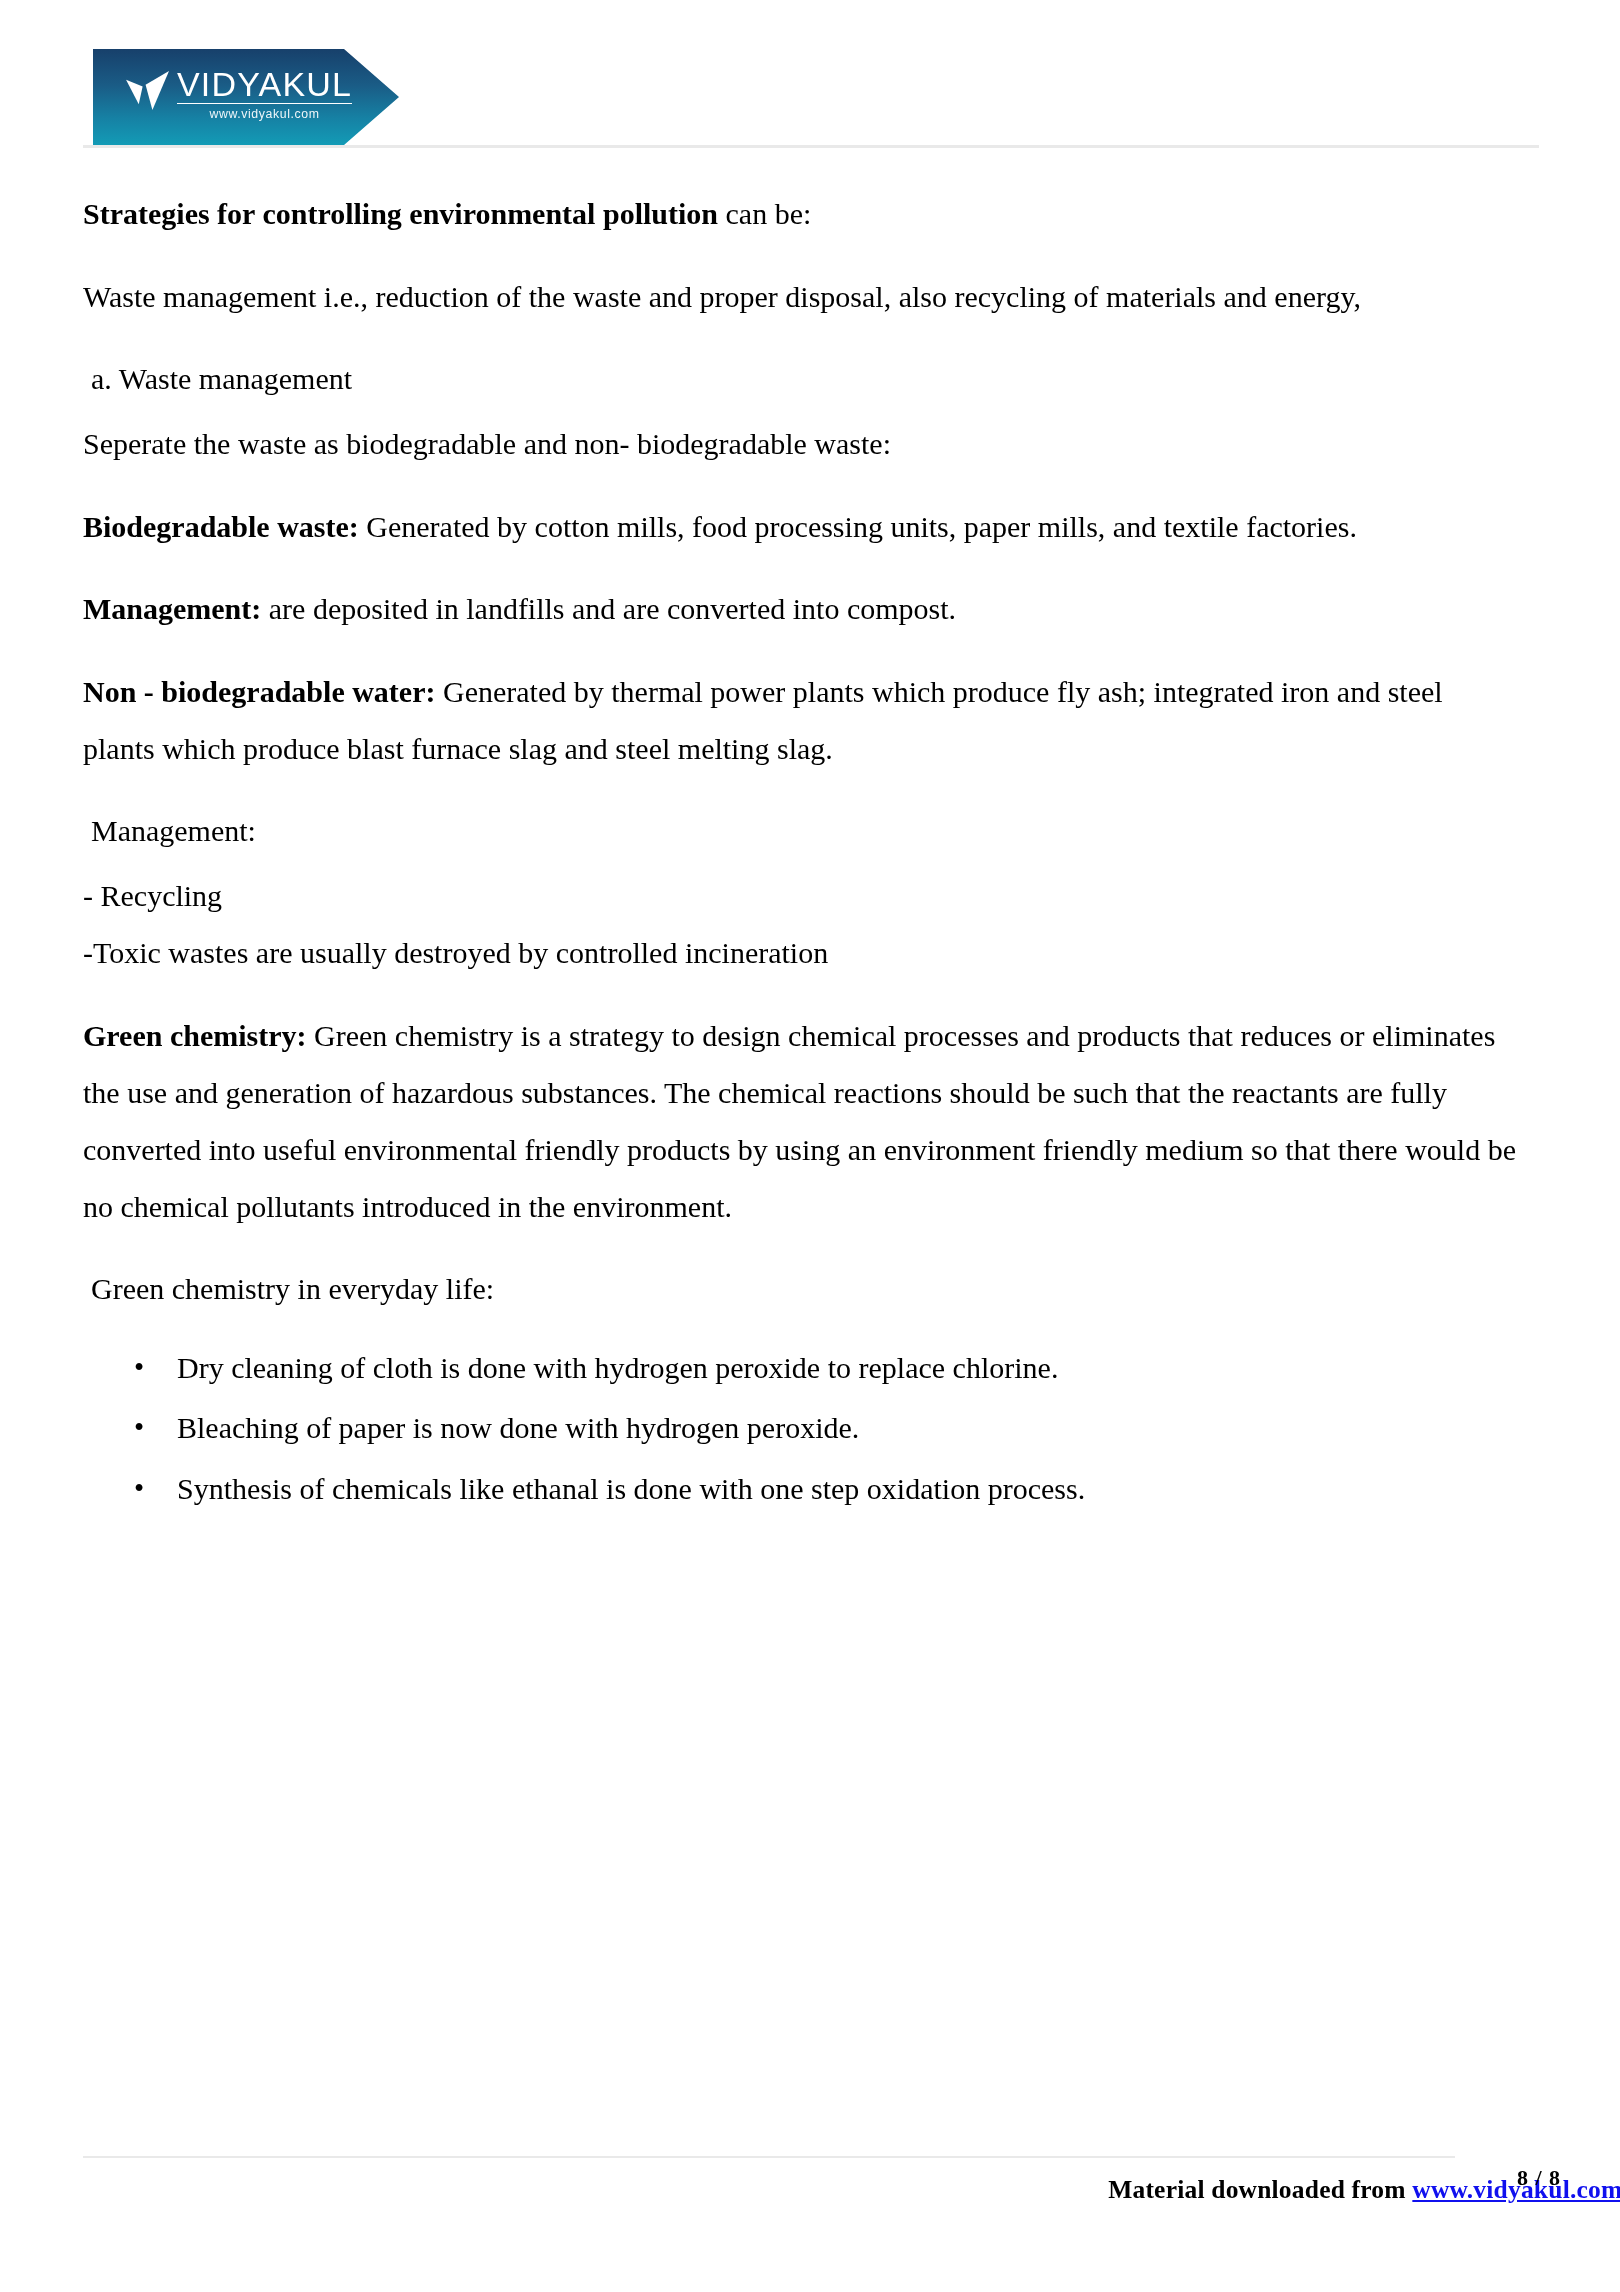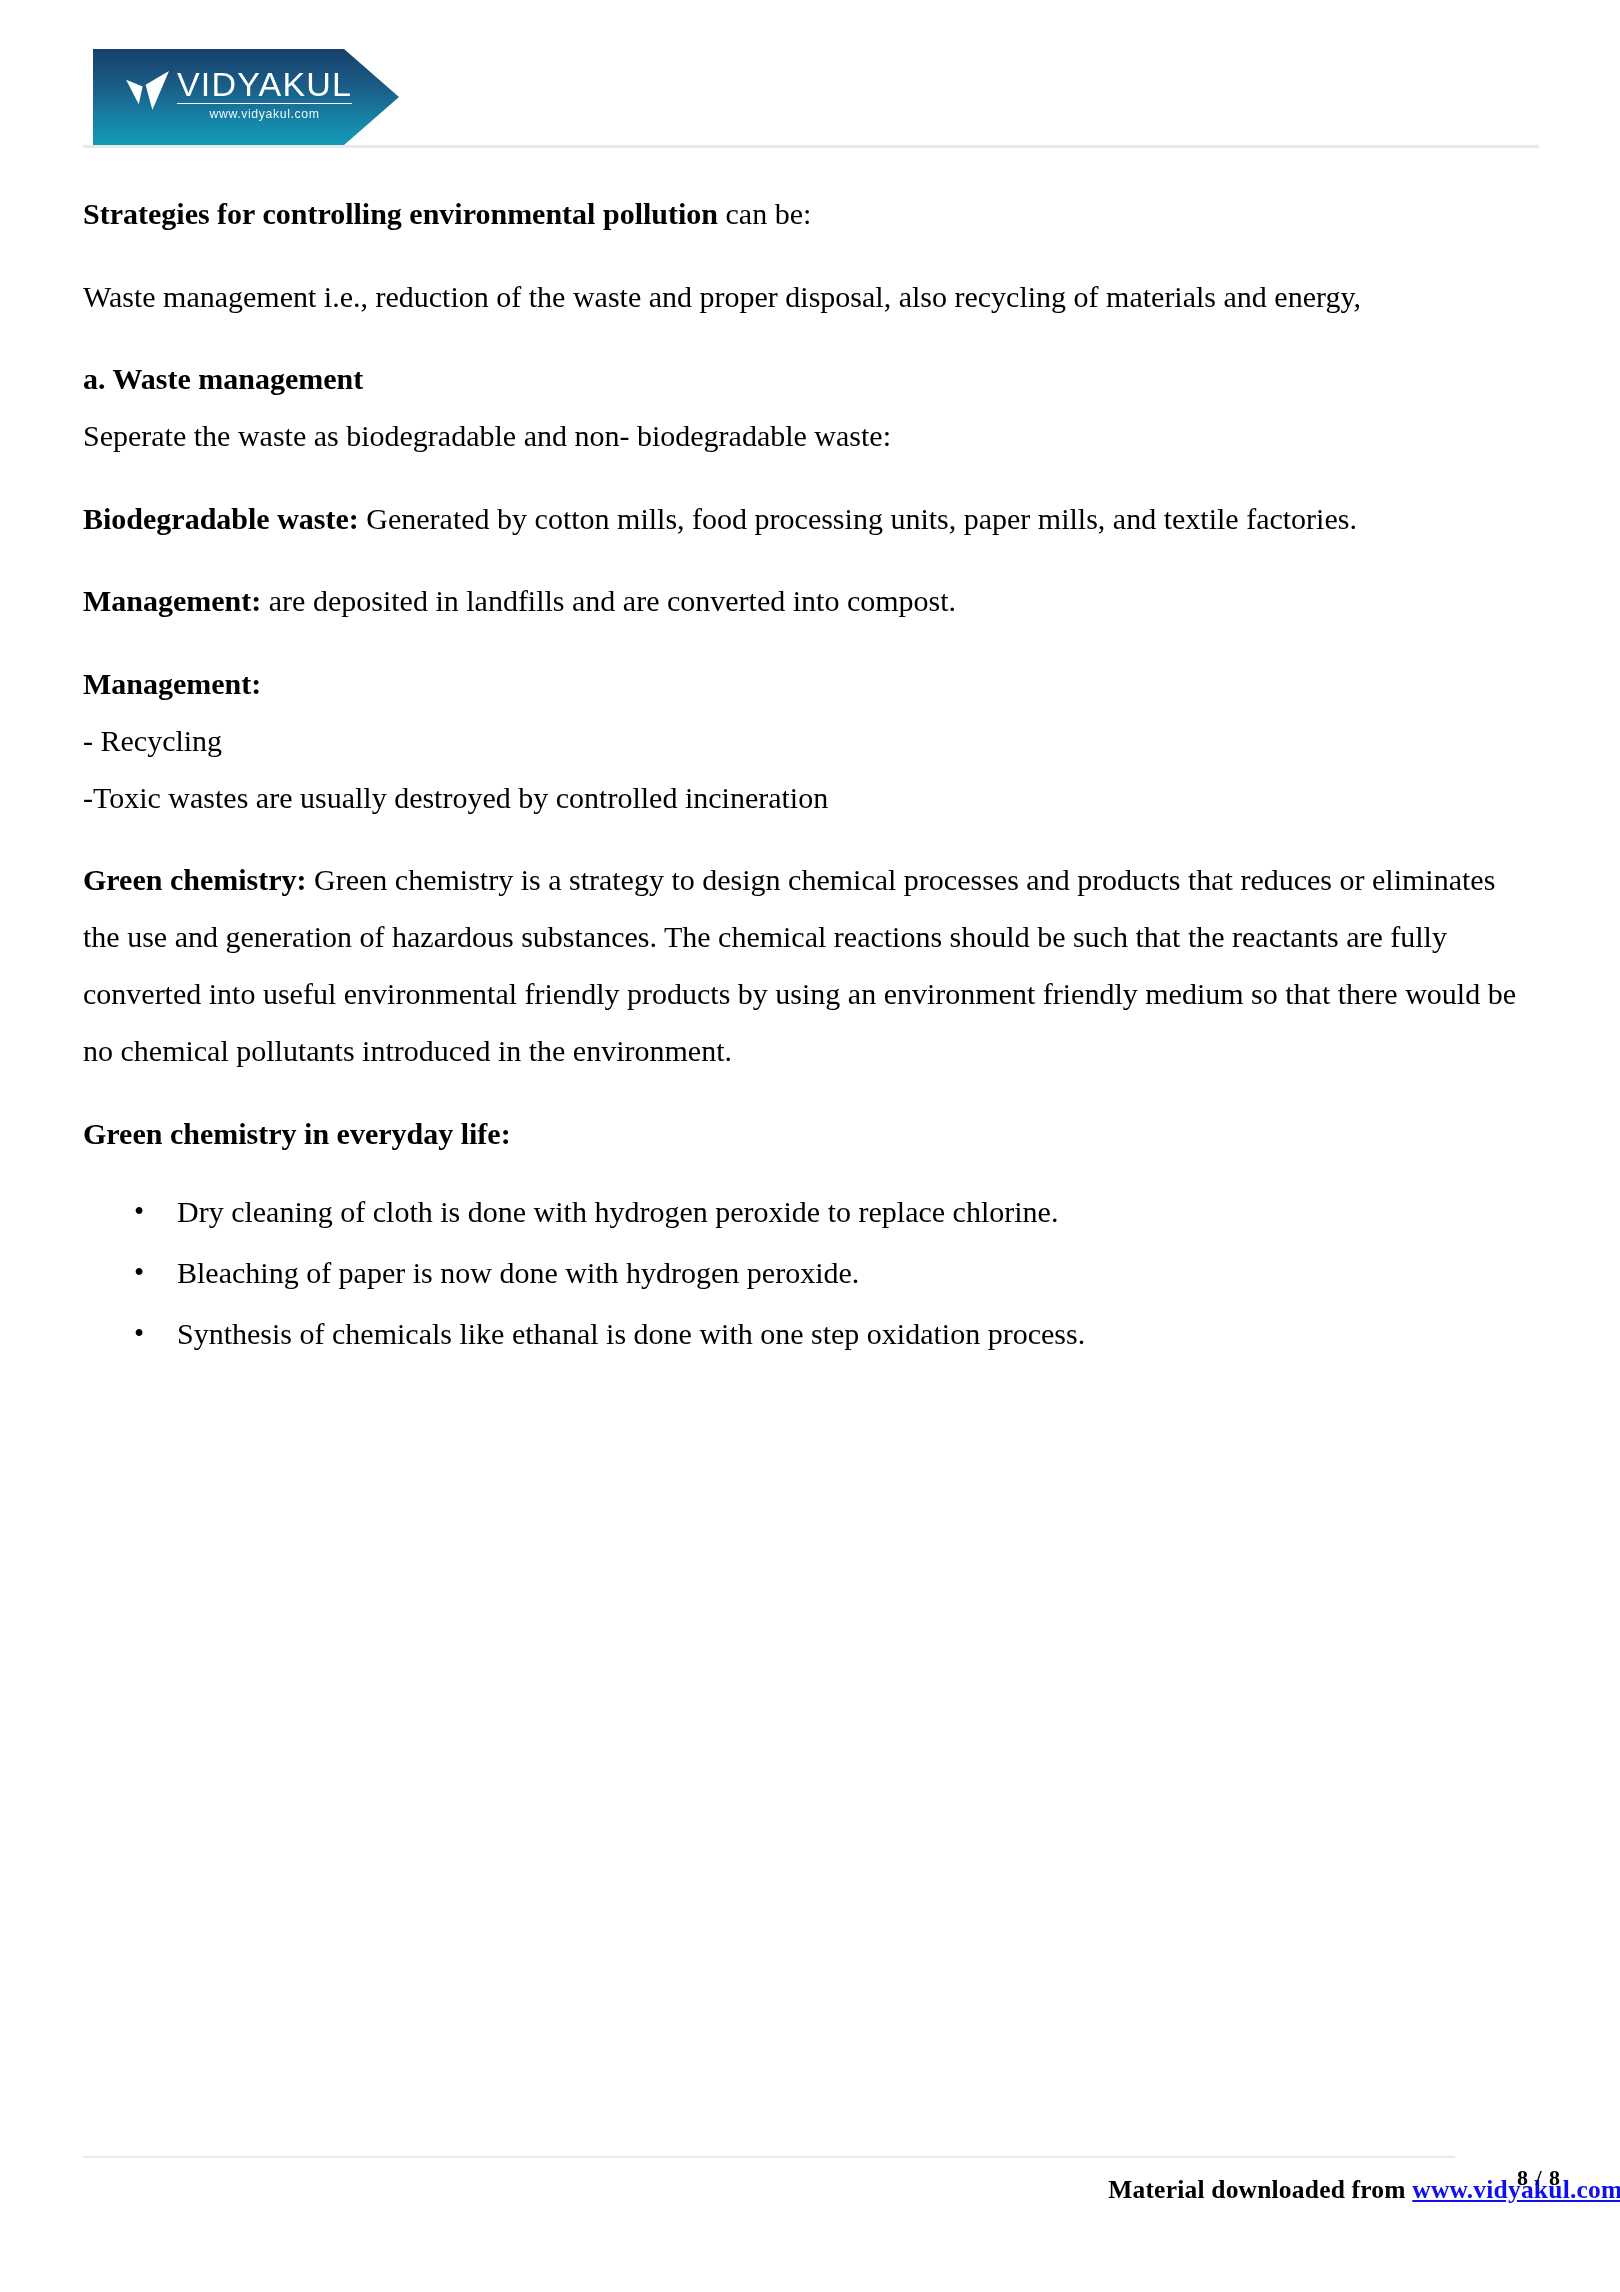--- a/index.html
+++ b/index.html
@@ -130,22 +130,22 @@
 
   .para.tight {
     margin-bottom: 0;
   }
 
   .b {
     font-weight: bold;
   }
 
   .heading-line {
-    margin: 0;
-    font-weight: bold;
+    margin: 8px;
+    font-weight: normal;
   }
 
   ul.bullets {
     margin: 21.6px 0 0 0;
     padding-left: 94px;
     list-style: none;
   }
 
   ul.bullets li {
     position: relative;
@@ -241,20 +241,23 @@
     <p class="para">Seperate the waste as biodegradable and non- biodegradable waste:</p>
 
     <p class="para">
       <span class="b">Biodegradable waste:</span><span> Generated by cotton mills, food processing units, paper mills, and textile factories.</span>
     </p>
 
     <p class="para">
       <span class="b">Management:</span><span> are deposited in landfills and are converted into compost.</span>
     </p>
 
+    <p class="para">
+      <span class="b">Non - biodegradable water:</span><span> Generated by thermal power plants which produce fly ash; integrated iron and steel plants which produce blast furnace slag and steel melting slag.</span>
+    </p>
 
     <p class="heading-line">Management:</p>
     <p class="para tight">- Recycling</p>
     <p class="para">-Toxic wastes are usually destroyed by controlled incineration</p>
 
     <p class="para">
       <span class="b">Green chemistry:</span><span> Green chemistry is a strategy to design chemical processes and products that reduces or eliminates the use and generation of hazardous substances. The chemical reactions should be such that the reactants are fully converted into useful environmental friendly products by using an environment friendly medium so that there would be no chemical pollutants introduced in the environment.</span>
     </p>
 
     <p class="heading-line">Green chemistry in everyday life:</p>

